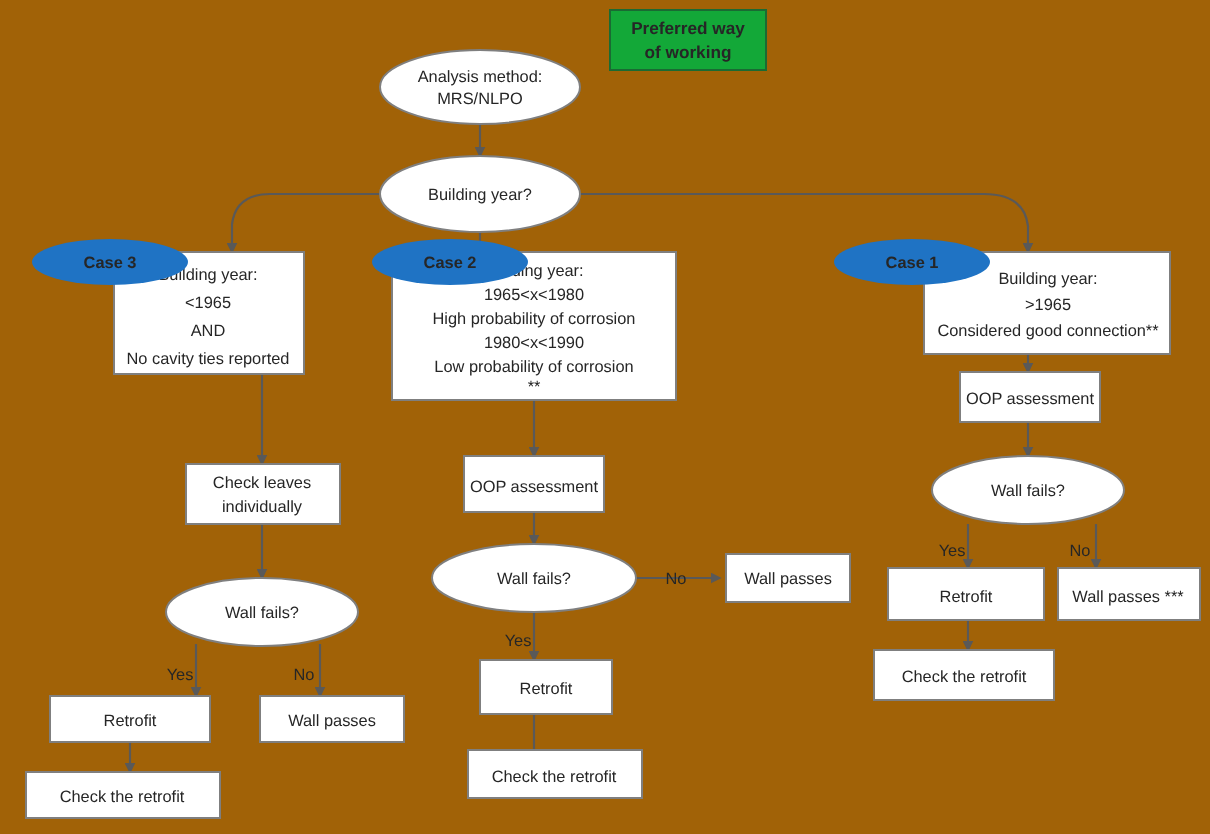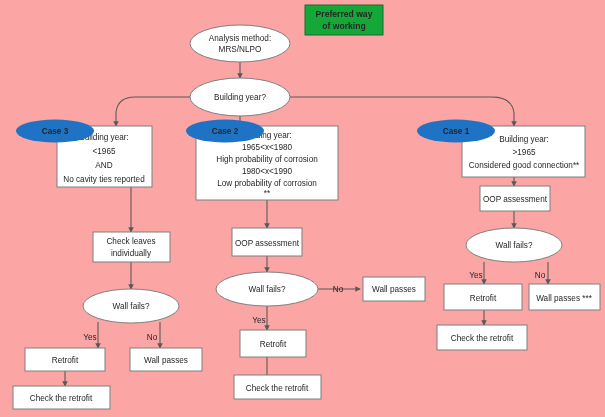--- a/index.html
+++ b/index.html
@@ -4,21 +4,21 @@
 <style>
   html, body {
     margin: 0;
     padding: 0;
     background: #ffffff;
   }
   #canvas {
     position: relative;
     width: 605px;
     height: 417px;
-    background: #fca5a5;
+    background: #a16207;
     overflow: hidden;
     font-family: "Liberation Sans", sans-serif;
   }
   svg.layer {
     position: absolute;
     left: 0;
     top: 0;
     width: 605px;
     height: 417px;
   }

